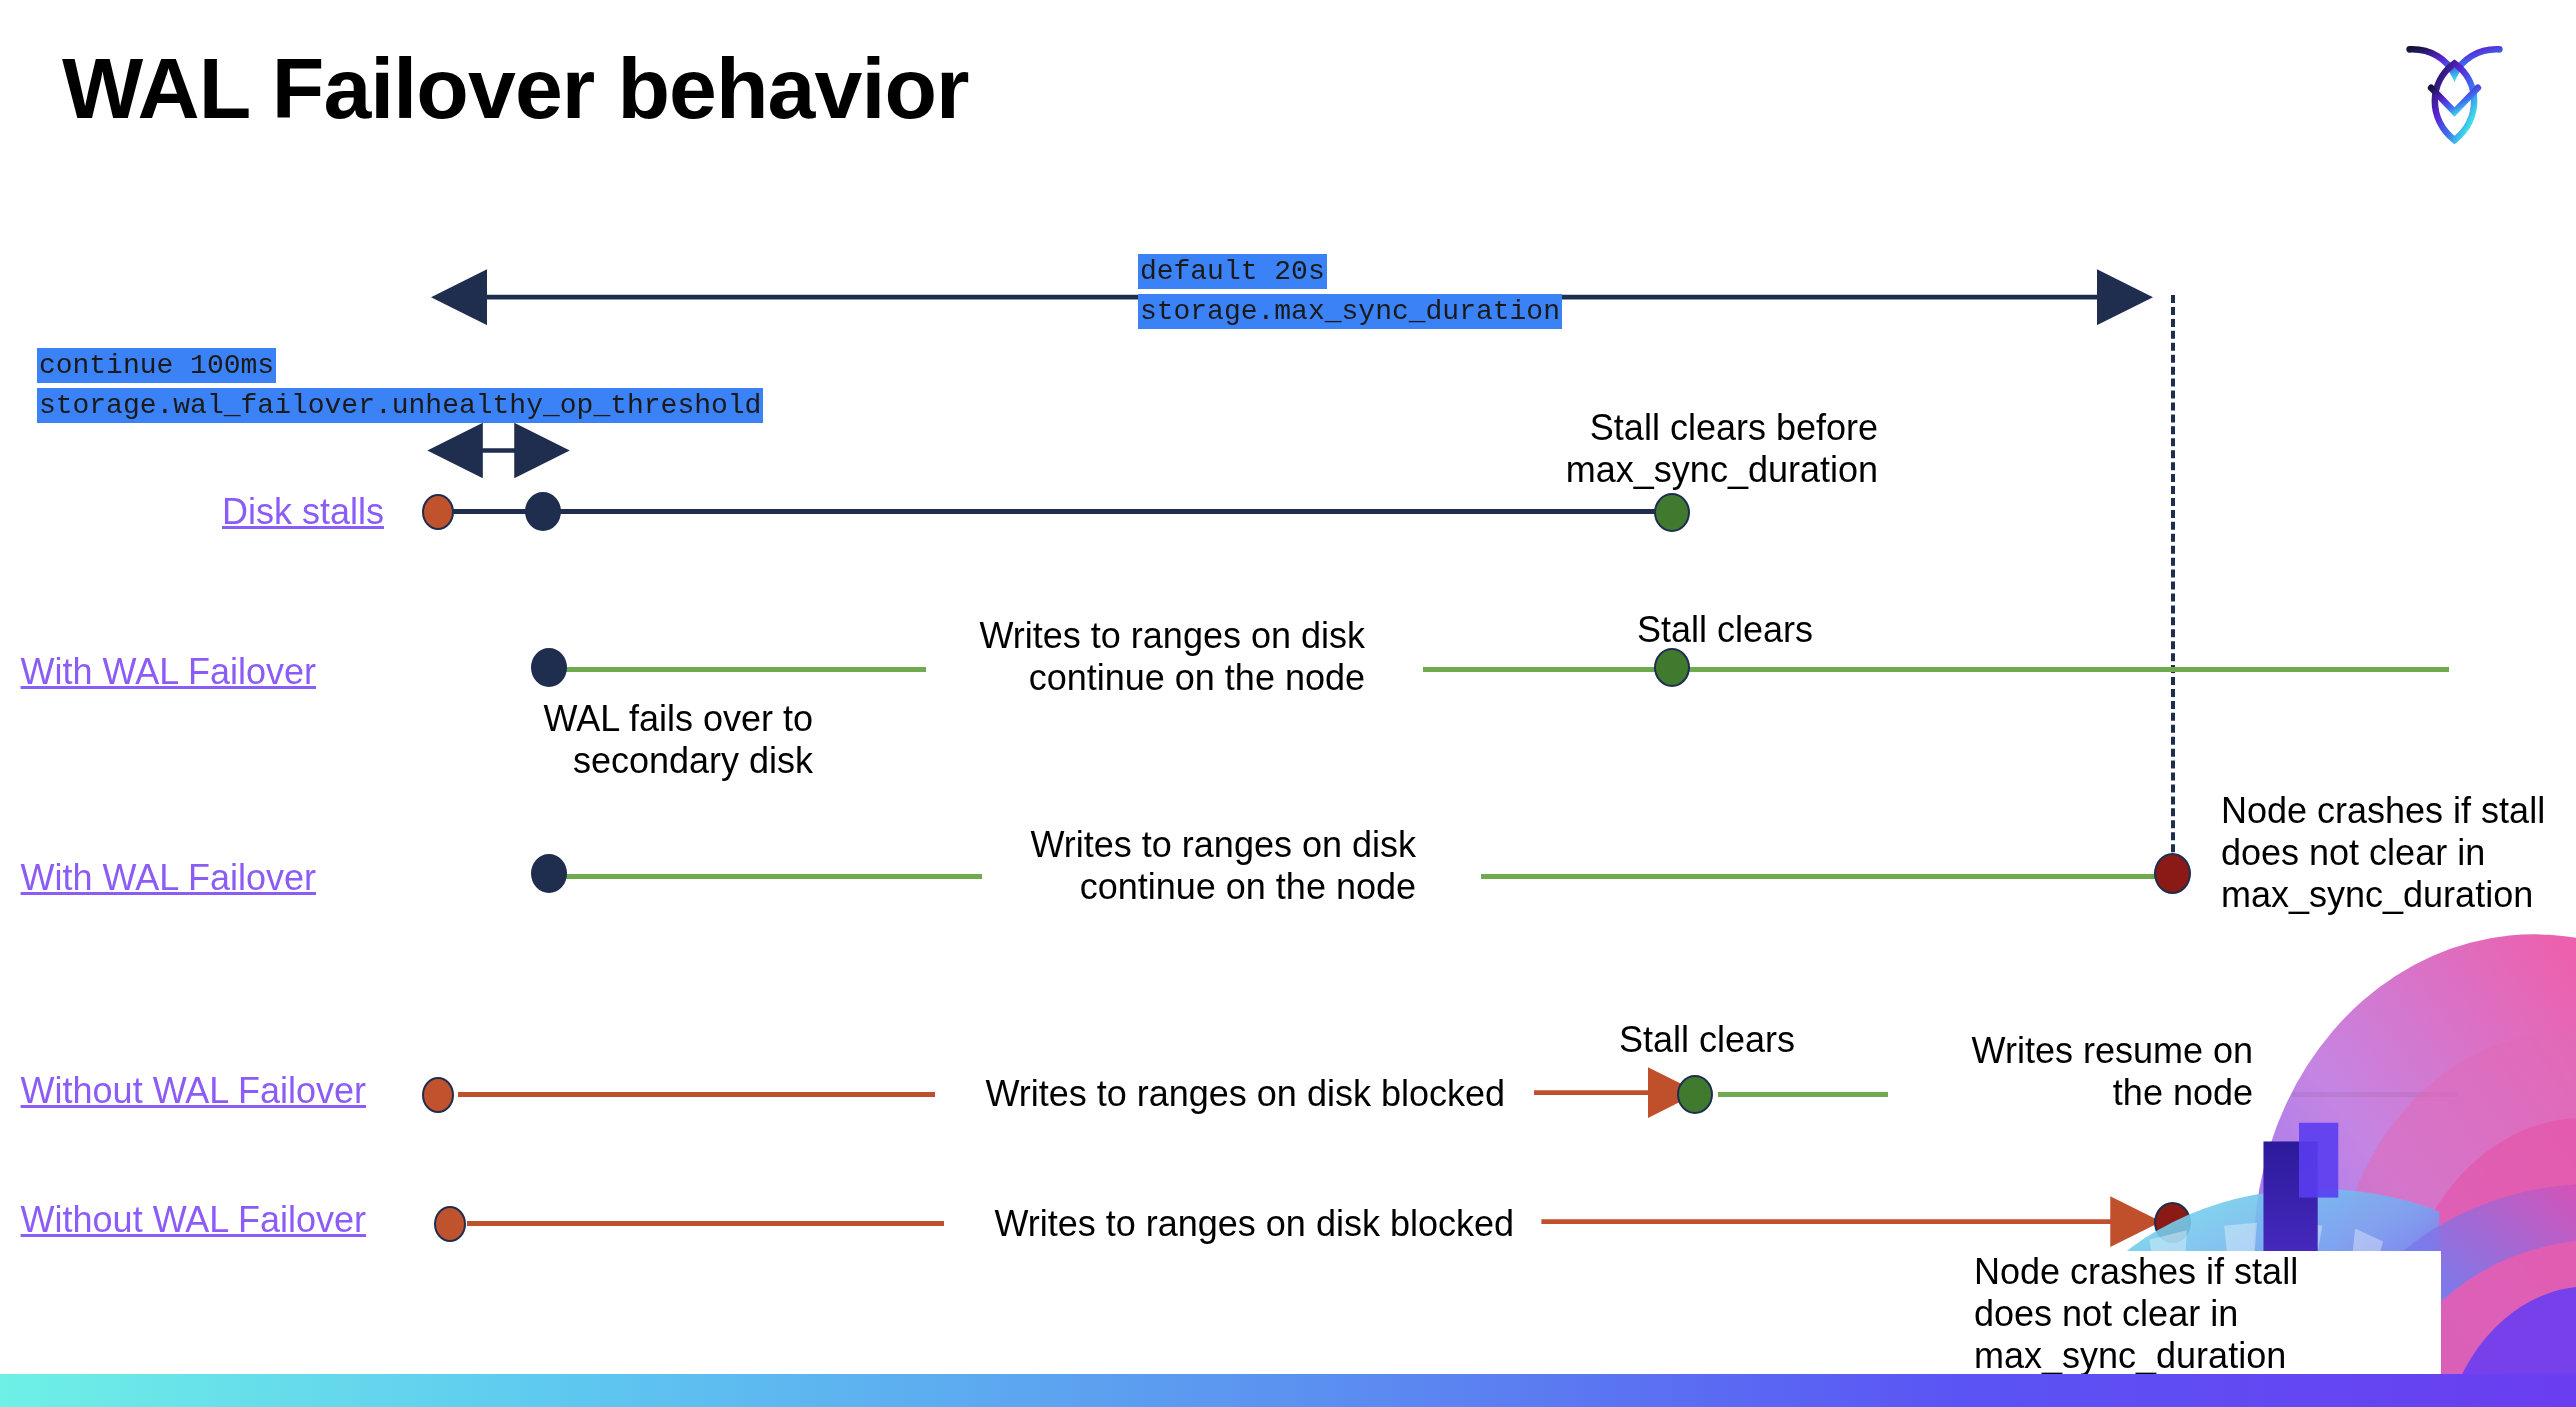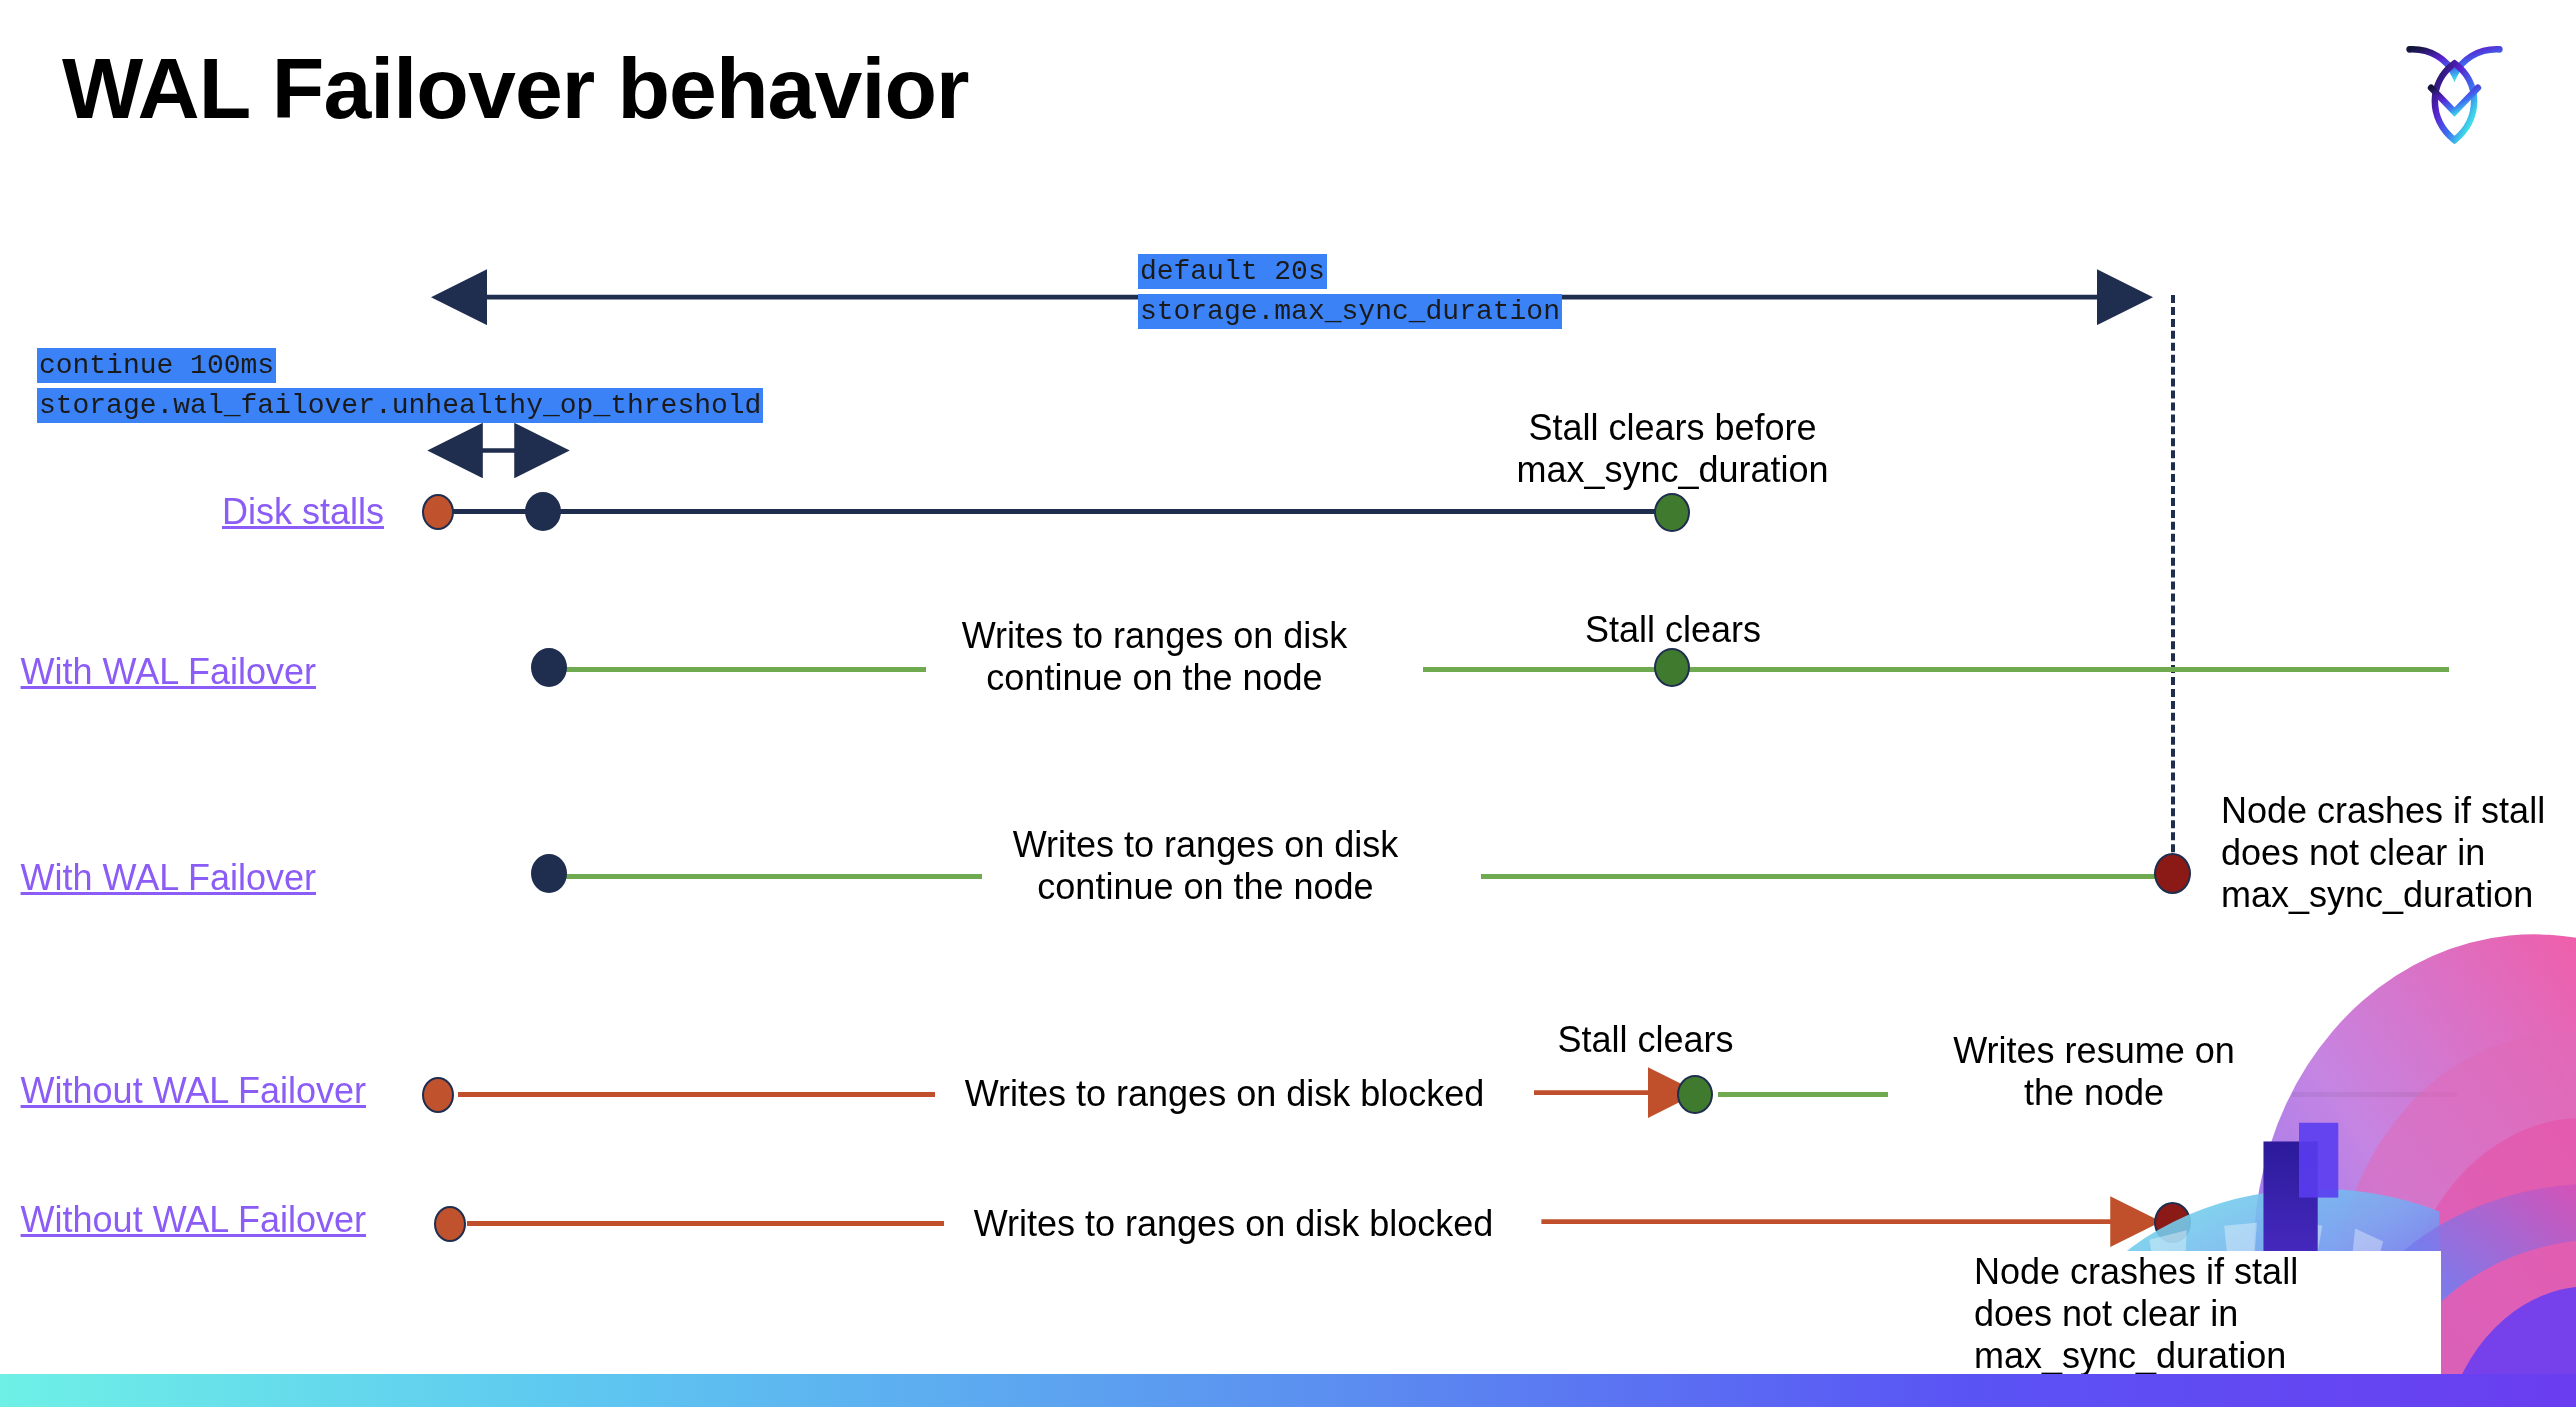--- a/index.html
+++ b/index.html
@@ -78,21 +78,21 @@
     font-size: 36px;
     color: #8b5cf6;
     white-space: nowrap;
     text-decoration: underline;
   }
   .note {
     position: absolute;
     font-size: 36px;
     color: #000000;
     line-height: 1.17;
-    text-align: center;
+    text-align: right;
     white-space: pre-line;
   }
   .note.left-align { text-align: left; }
 
   .hline {
     position: absolute;
     height: 4.7px;
   }
   .hline.navy  { background: #1f2d4e; }
   .hline.green { background: #6faa50; }
@@ -194,20 +194,22 @@
 
   <div class="hline green" style="left:561px; top:667px; width:365px;"></div>
   <div class="hline green" style="left:1423px; top:667px; width:1026px;"></div>
 
   <div class="dot navy" style="left:531px; top:648px; width:36px; height:39px;"></div>
   <div class="dot green" style="left:1654px; top:648px; width:36px; height:39px;"></div>
 
   <div class="note" style="left:944px; top:615px; width:421px;">Writes to ranges on disk
 continue on the node</div>
   <div class="note" style="left:1533px; top:609px; width:280px;">Stall clears</div>
+  <div class="note" style="left:477px; top:698px; width:336px;">WAL fails over to
+secondary disk</div>
 
   <div class="row-label" style="left:20.6px; top:857px;">With WAL Failover</div>
 
   <div class="hline green" style="left:561px; top:874px; width:421px;"></div>
   <div class="hline green" style="left:1481px; top:874px; width:692px;"></div>
 
   <div class="dot navy" style="left:531px; top:854px; width:36px; height:39px;"></div>
   <div class="dot darkred" style="left:2154px; top:853px; width:37px; height:41px;"></div>
 
   <div class="note" style="left:995px; top:824px; width:421px;">Writes to ranges on disk

